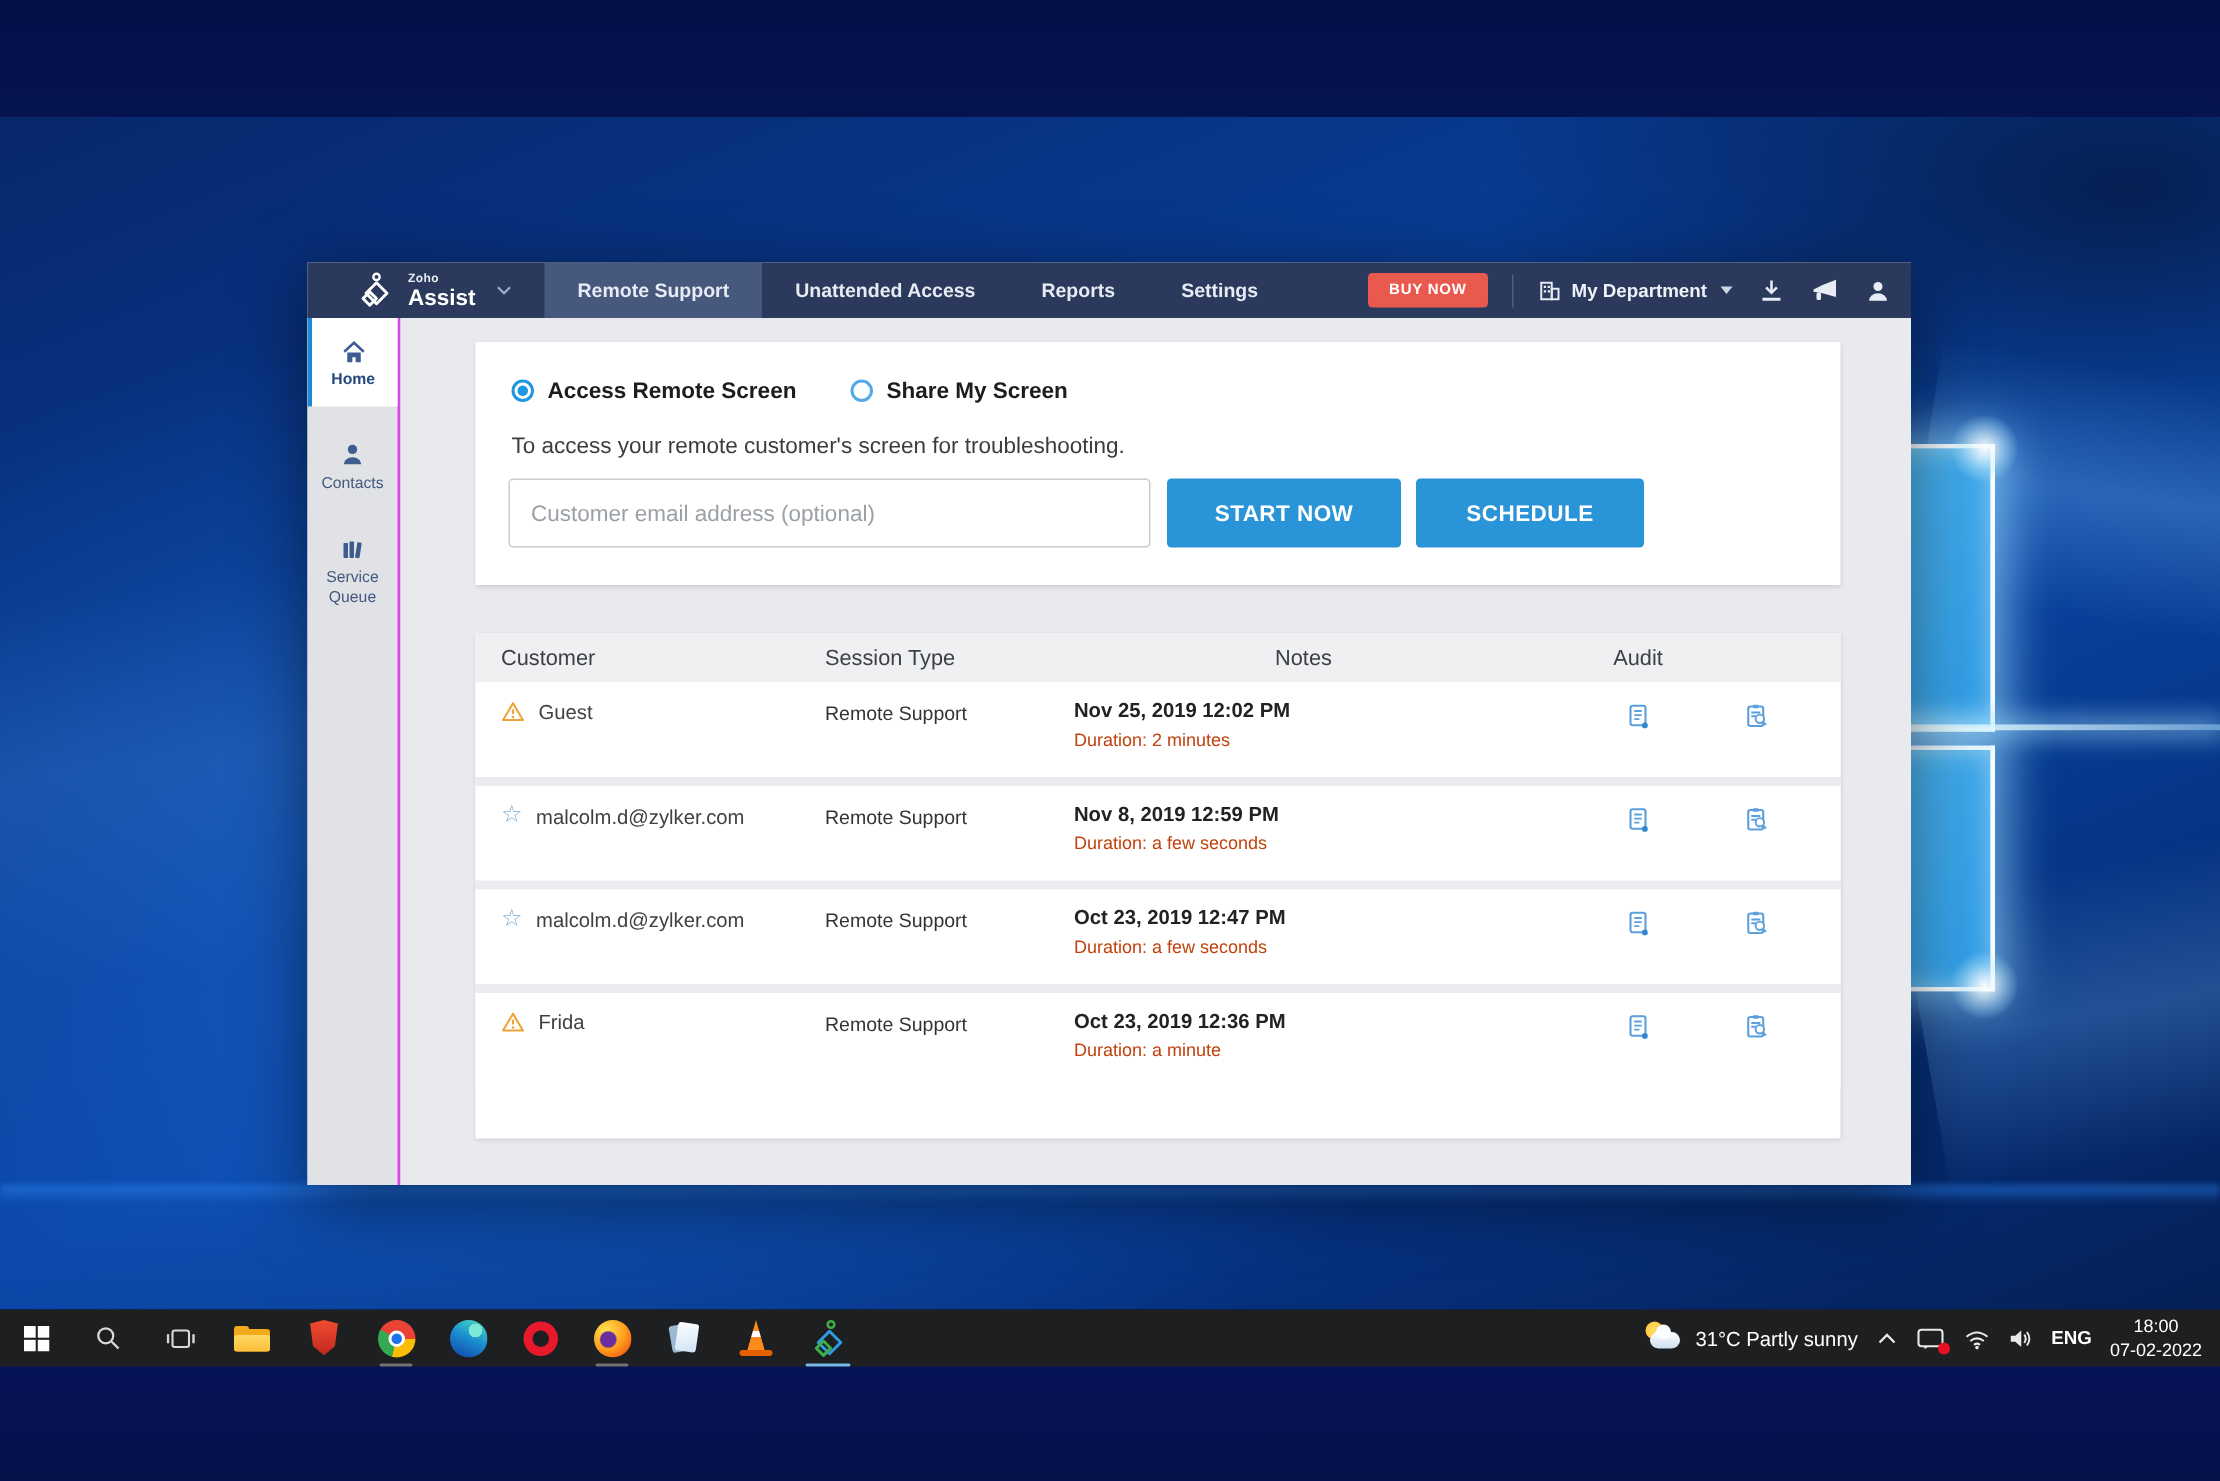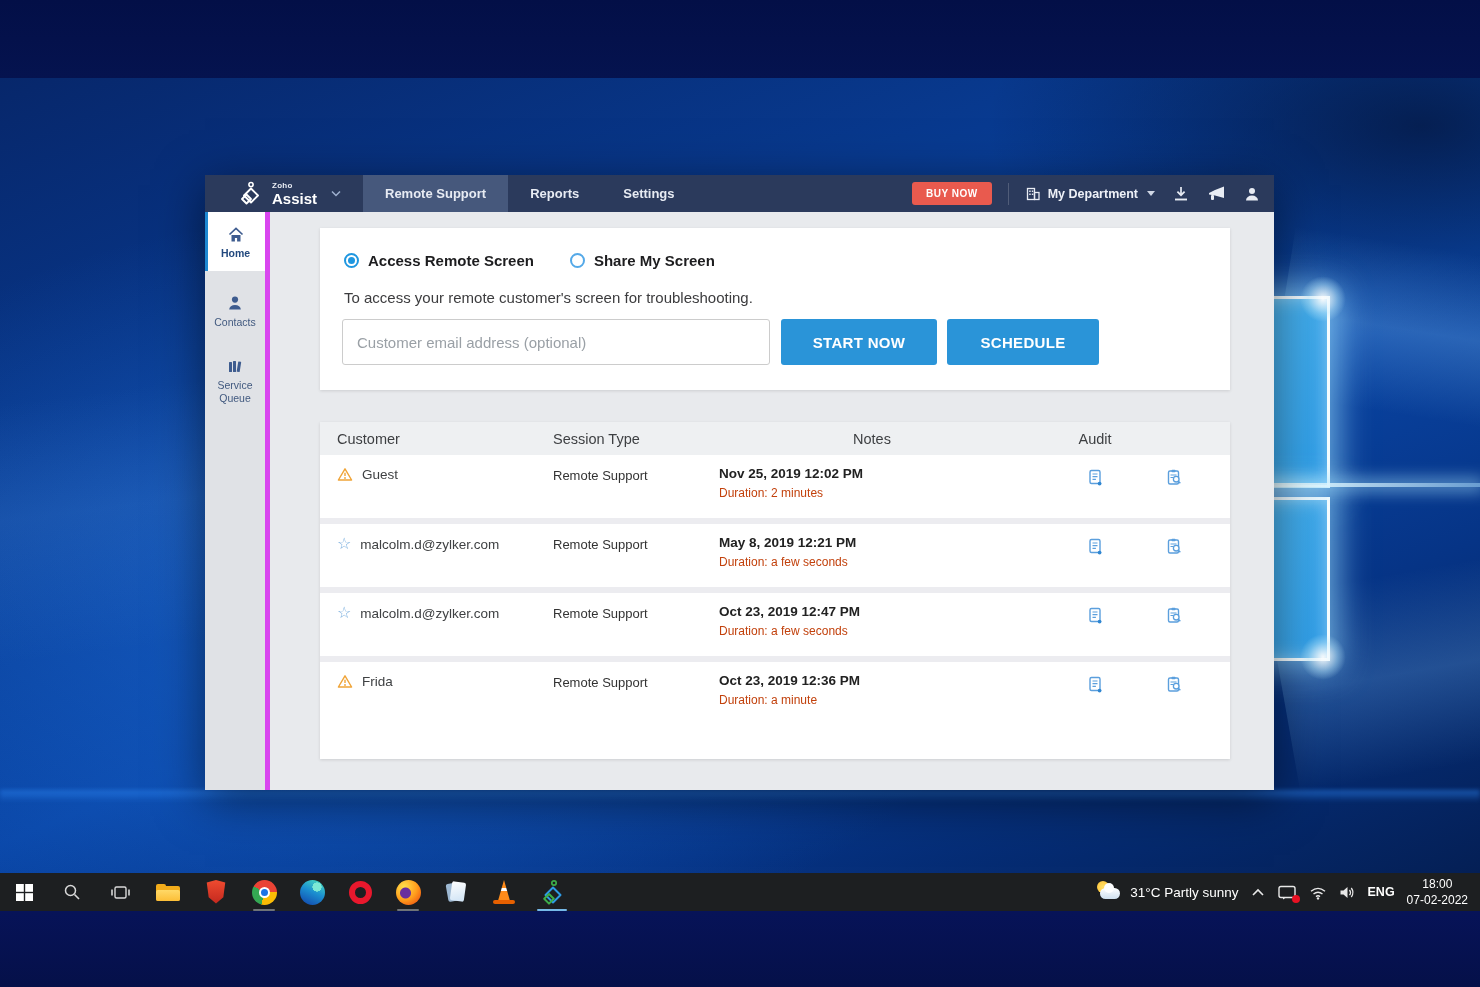--- a/index.html
+++ b/index.html
@@ -59,21 +59,21 @@
     padding:6px 14px;border-radius:3px;border:none;cursor:pointer;font-family:"Liberation Sans",sans-serif;}
   .nav-divider{width:1px;height:22px;background:rgba(255,255,255,.18);margin:0 16px;}
   .dept{display:flex;align-items:center;gap:7px;cursor:pointer;}
   .dept-label{font-size:12.5px;font-weight:600;color:#eef1f8;}
   .tri-down{width:0;height:0;border-left:4px solid transparent;border-right:4px solid transparent;
     border-top:5px solid #cfd6e4;margin-left:2px;}
   .nav-ico{margin-left:17px;cursor:pointer;display:flex;align-items:center;}
 
   
   .win-body{flex:1;display:flex;min-height:0;}
-  .sidebar{width:60px;background:#e0e2e6;border-right:5px solid #d946ef;flex:0 0 60px;}
+  .sidebar{width:60px;background:#e0e2e6;border-right:2px solid #d946ef;flex:0 0 60px;}
   .side-item{display:flex;flex-direction:column;align-items:center;justify-content:center;
     padding:9px 2px;cursor:pointer;position:relative;}
   .side-item .lbl{font-size:10.5px;color:#41597f;margin-top:4px;text-align:center;line-height:1.25;}
   .side-item.active{background:#fff;border-left:3px solid #1e88d2;padding-left:0;}
   .side-item.active .lbl{color:#23497e;font-weight:700;}
   .side-home{height:38px;padding-top:12px;}
   .main{flex:1;background:#e8eaed;padding:16px 0 0 50px;}
 
   
   .card{background:#fff;width:910px;box-shadow:0 1px 3px rgba(0,0,0,.12);}
@@ -204,20 +204,21 @@
           <div class="brand-zoho">Zoho</div>
           <div class="brand-assist">Assist</div>
         </div>
         <svg class="brand-caret" width="10" height="8" viewBox="0 0 10 8">
           <path d="M1 1.5 L5 5.5 L9 1.5" fill="none" stroke="#9fb0cf" stroke-width="1.5"></path>
         </svg>
       </div>
 
       <div class="nav-tabs">
         <div class="nav-tab active">Remote Support</div>
+        <div class="nav-tab">Unattended Access</div>
         <div class="nav-tab">Reports</div>
         <div class="nav-tab">Settings</div>
       </div>
 
       <div class="nav-right">
         <button class="buy-now">BUY NOW</button>
         <div class="nav-divider"></div>
         <div class="dept">
           <svg width="16" height="16" viewBox="0 0 16 16">
             <rect x="2.5" y="2.5" width="7" height="11" fill="none" stroke="#e8ecf4" stroke-width="1.3"></rect>
@@ -342,21 +343,21 @@
           </div>
           <div class="row-sep"></div>
 
           <div class="trow">
             <div class="cell-cust">
               <span class="star-glyph">☆</span>
               <span>malcolm.d@zylker.com</span>
             </div>
             <div class="cell-type">Remote Support</div>
             <div class="cell-time">
-              <div class="time-main">May 8, 2019 12:21 PM</div>
+              <div class="time-main">Nov 8, 2019 12:59 PM</div>
               <div class="time-dur">Duration: a few seconds</div>
             </div>
             <div class="cell-ico">
               <svg width="18" height="19" viewBox="0 0 18 19">
                 <rect x="4" y="2.5" width="10" height="13" rx="1.5" fill="none" stroke="#5b9fdd" stroke-width="1.4"></rect>
                 <path d="M6.5 6 h5 M6.5 8.7 h5 M6.5 11.4 h3.4" stroke="#5b9fdd" stroke-width="1.2" fill="none"></path>
                 <circle cx="13.6" cy="15.6" r="1.9" fill="#2f86d1"></circle>
               </svg>
             </div>
             <div class="cell-ico">

